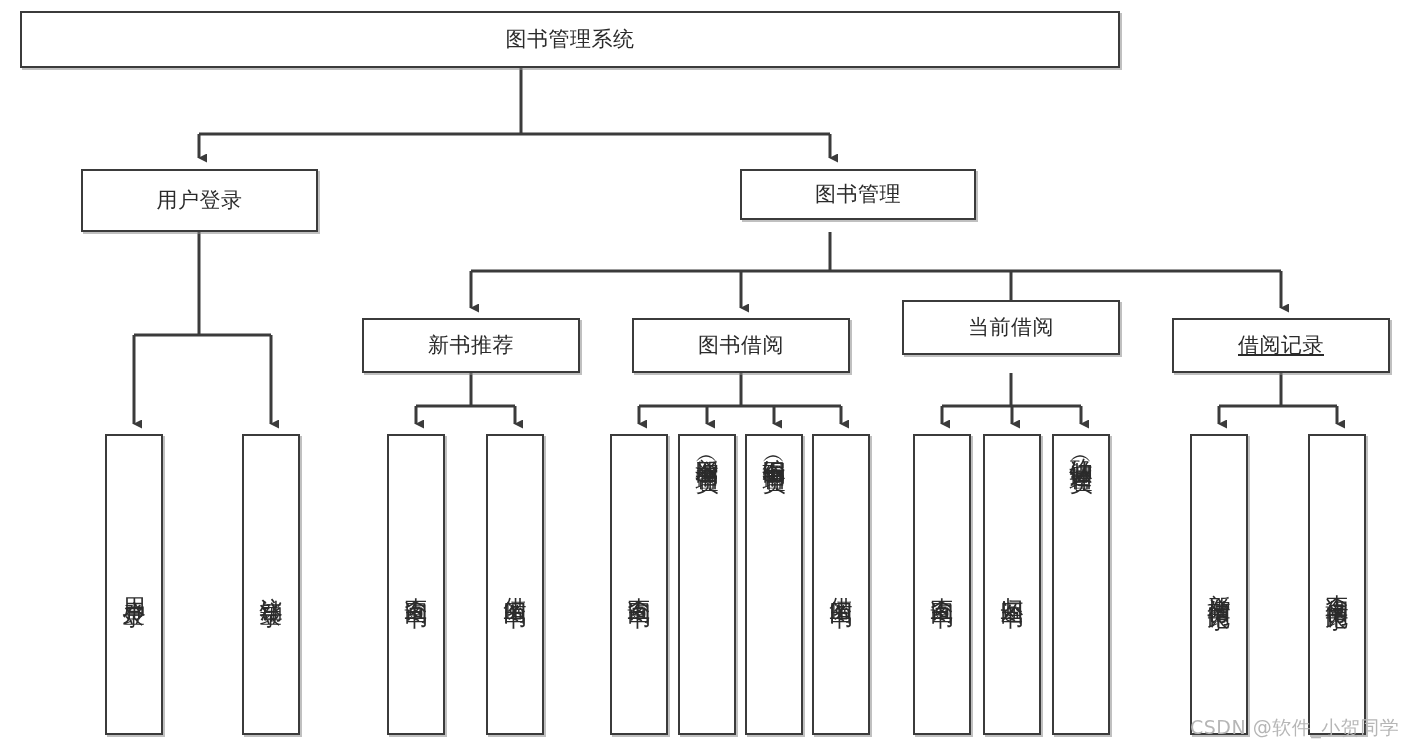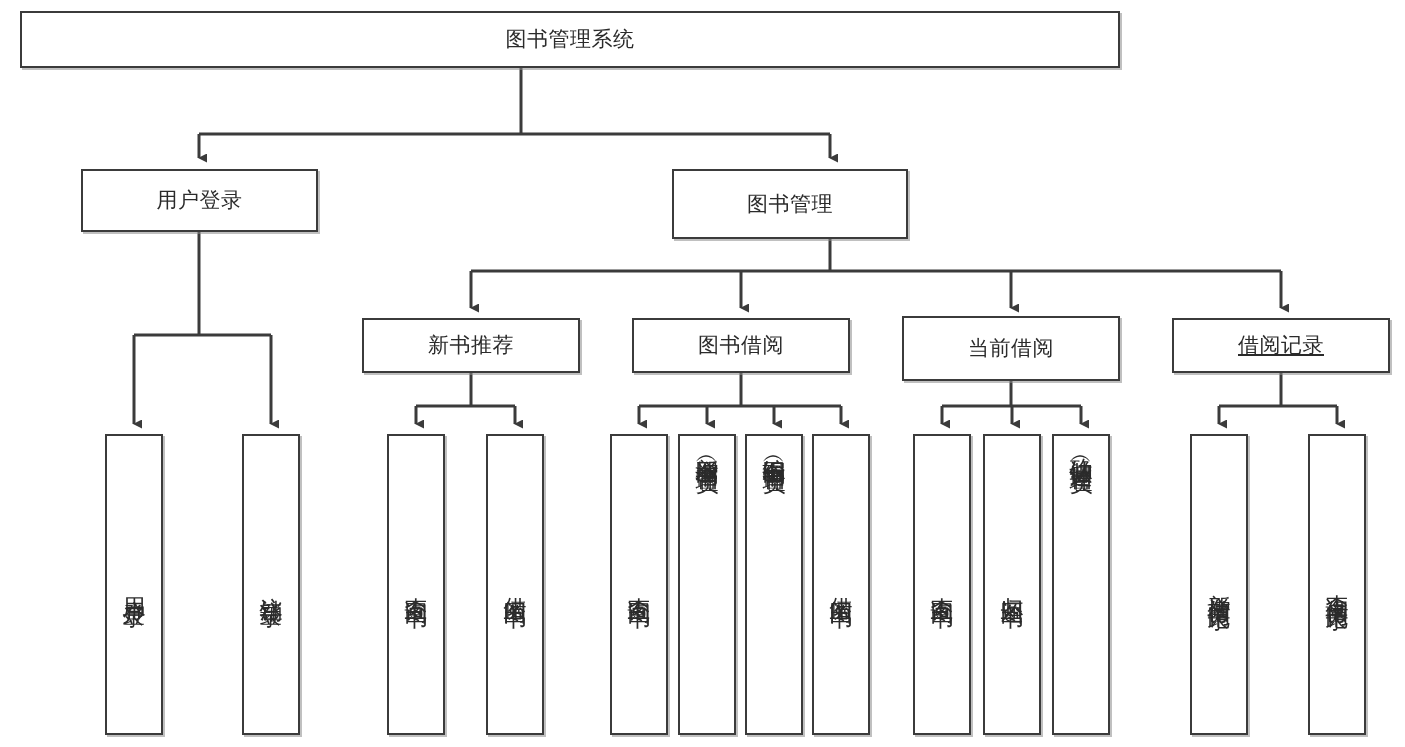--- a/index.html
+++ b/index.html
@@ -135,31 +135,31 @@
     </g>
   </svg>
 
   <div class="node horiz" id="node-root" style="left: 20px; top: 11px; width: 1100px; height: 57px;">
     <span class="label">图书管理系统</span>
   </div>
 
   <div class="node horiz" id="node-l2-0" style="left: 81px; top: 169px; width: 237px; height: 63px;">
     <span class="label">用户登录</span>
   </div>
-  <div class="node horiz" id="node-l2-1" style="left: 672px; top: 169px; width: 236px; height: 70px;">
+  <div class="node horiz" id="node-l2-1" style="left: 740px; top: 169px; width: 236px; height: 51px;">
     <span class="label">图书管理</span>
   </div>
 
   <div class="node horiz" id="node-l3-1" style="left: 632px; top: 318px; width: 218px; height: 55px;">
     <span class="label">图书借阅</span>
   </div>
   <div class="node horiz" id="node-l3-0" style="left: 362px; top: 318px; width: 218px; height: 55px;">
     <span class="label">新书推荐</span>
   </div>
-  <div class="node horiz" id="node-l3-2" style="left: 902px; top: 316px; width: 218px; height: 65px;">
+  <div class="node horiz" id="node-l3-2" style="left: 902px; top: 300px; width: 218px; height: 55px;">
     <span class="label">当前借阅</span>
   </div>
   <div class="node horiz" id="node-l3-3" style="left: 1172px; top: 318px; width: 218px; height: 55px; text-decoration: underline;">
     <span class="label">借阅记录</span>
   </div>
 
   <div class="node vert mid" id="node-leaf-0" style="left: 105px; top: 434px; width: 58px; height: 301px;">
     <span class="label">用户登录</span>
   </div>
   <div class="node vert mid" id="node-leaf-1" style="left: 242px; top: 434px; width: 58px; height: 301px;">
@@ -192,14 +192,15 @@
   <div class="node vert tall" id="node-leaf-10" style="left: 1052px; top: 434px; width: 58px; height: 301px;">
     <span class="label">确认归还（管理员）</span>
   </div>
   <div class="node vert mid" id="node-leaf-11" style="left: 1190px; top: 434px; width: 58px; height: 301px;">
     <span class="label">新增借阅记录</span>
   </div>
   <div class="node vert mid" id="node-leaf-12" style="left: 1308px; top: 434px; width: 58px; height: 301px;">
     <span class="label">查询借阅记录</span>
   </div>
 
+  <div class="watermark" style="left: 1190px; top: 715px; color: rgb(182, 182, 182);">CSDN @软件_小贺同学</div>
 
 </div>
 
 </body></html>

